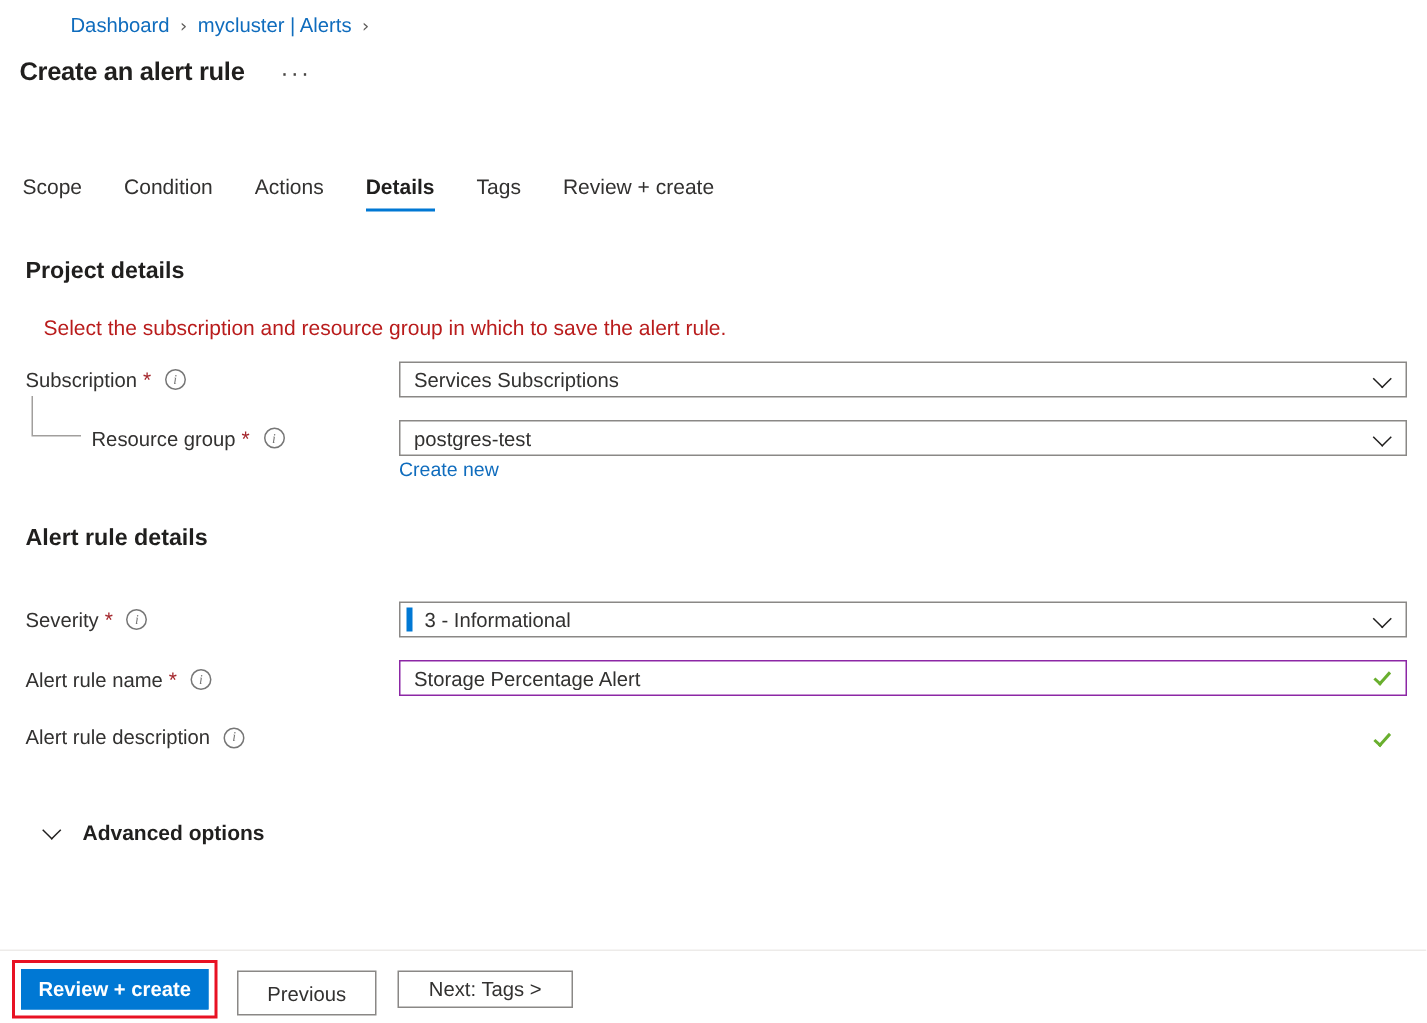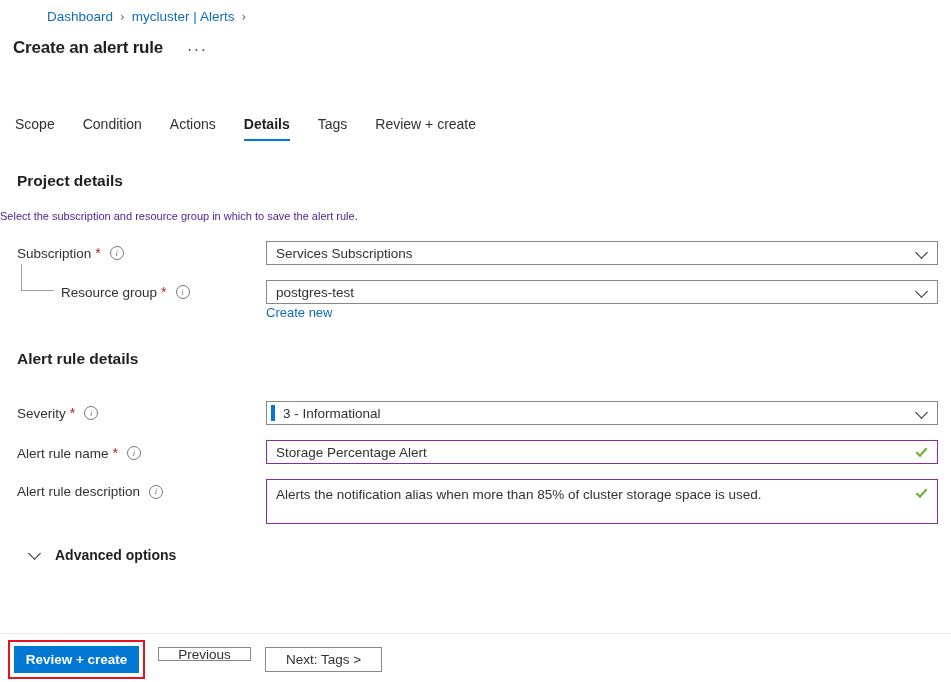--- a/index.html
+++ b/index.html
@@ -57,22 +57,22 @@
     content: ""; position: absolute; left: 0; right: 0; bottom: 0;
     height: 2px; background: #0078d4;
   }
 
   
   .section-head {
     position: absolute; left: 17px;
     font-size: 15.5px; font-weight: bold; color: #201f1e;
   }
   .section-sub {
-    position: absolute; left: 0;
-    font-size: 11px; color: #4c1d95;
+    position: absolute; left: 29px;
+    font-size: 14px; color: #b91c1c;
   }
 
   
   .field-label {
     position: absolute;
     font-size: 13.5px; color: #323130;
     display: flex; align-items: center; white-space: nowrap;
   }
   .req { color: #a4262c; margin-left: 4px; font-size: 14px; }
   .info-icon {
@@ -240,27 +240,26 @@
     <span class="req">*</span>
     <span class="info-icon">i</span>
   </div>
   <input class="ctl valid" type="text" style="left: 266px; top: 440px; width: 672px; height: 24px;" value="Storage Percentage Alert">
   <div class="check" style="left:916px; top:448px;"></div>
 
   <div class="field-label" style="left:17px; top:484px;">
     <span>Alert rule description</span>
     <span class="info-icon">i</span>
   </div>
-  <textarea class="ctl valid" style="left: 266px; top: 479px; width: 672px; height: 45px;">Alerts the notification alias when more than 85% of cluster storage space is used.</textarea>
   <div class="check" style="left:916px; top:489px;"></div>
 
   <div class="adv">
     <span class="adv-chev"></span>
     <span class="adv-label">Advanced options</span>
   </div>
 
   <div class="footer-rule"></div>
   <div class="btn primary" style="left:14px; top:646px; width:125px; height:27px;">Review + create</div>
   <div class="highlight-box" style="left:8px; top:640px; width:137px; height:39px;"></div>
-  <div class="btn" style="left:158px; top:647px; width:93px; height:14px;">Previous</div>
+  <div class="btn" style="left:158px; top:647px; width:93px; height:30px;">Previous</div>
   <div class="btn" style="left:265px; top:647px; width:117px; height:25px;text-align:right;">Next: Tags &gt;</div>
 
 </div>
 
 </body></html>

